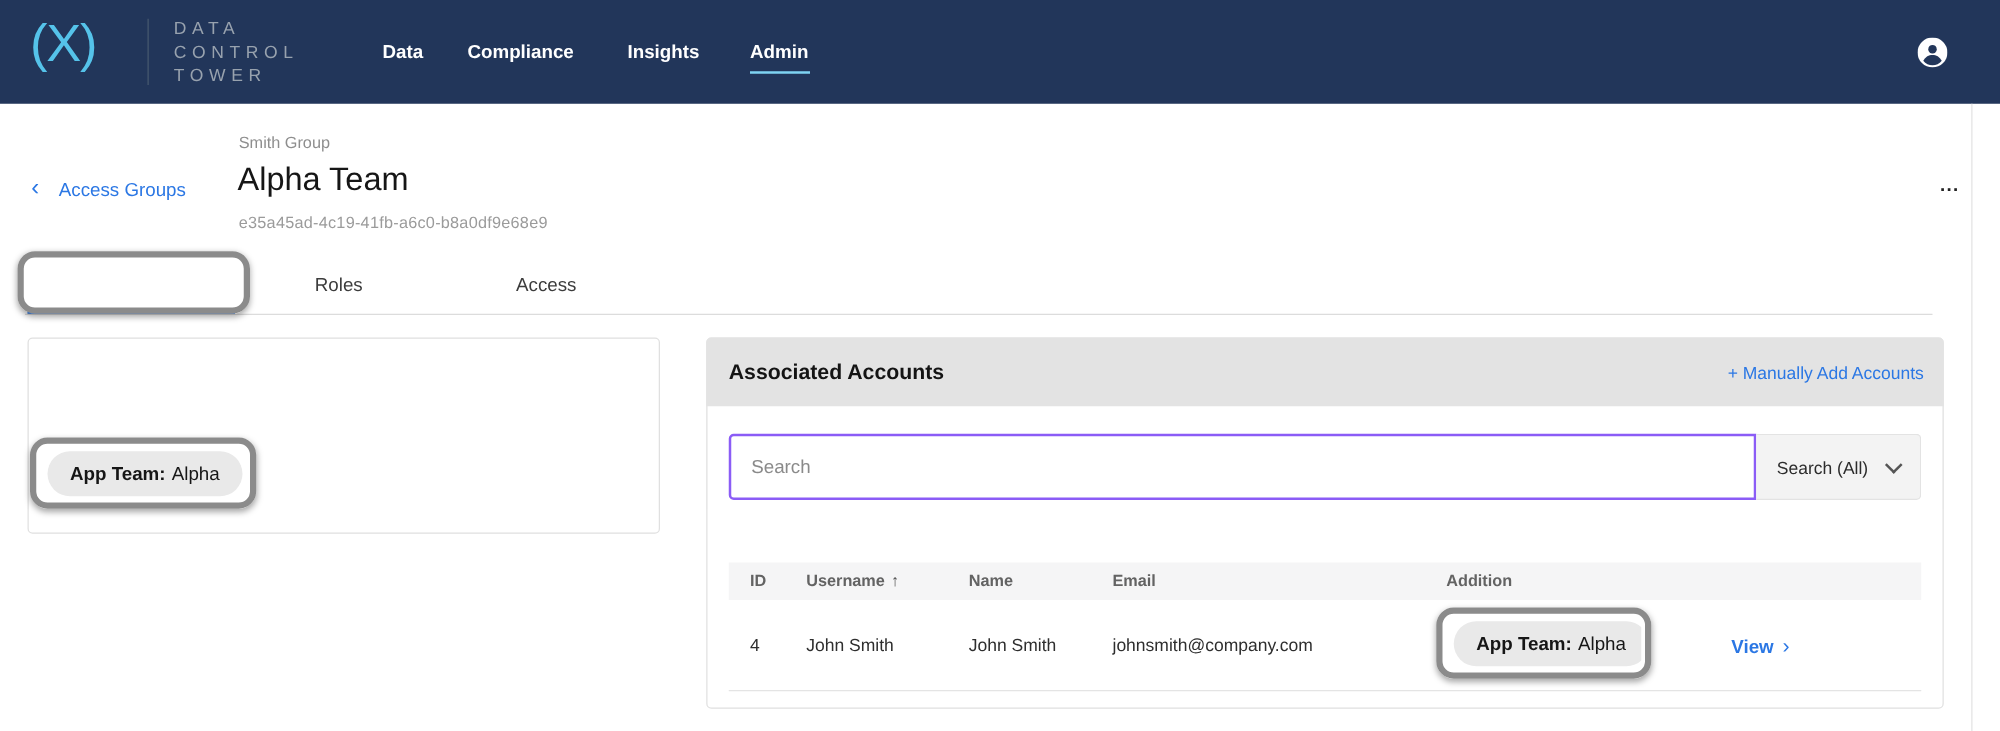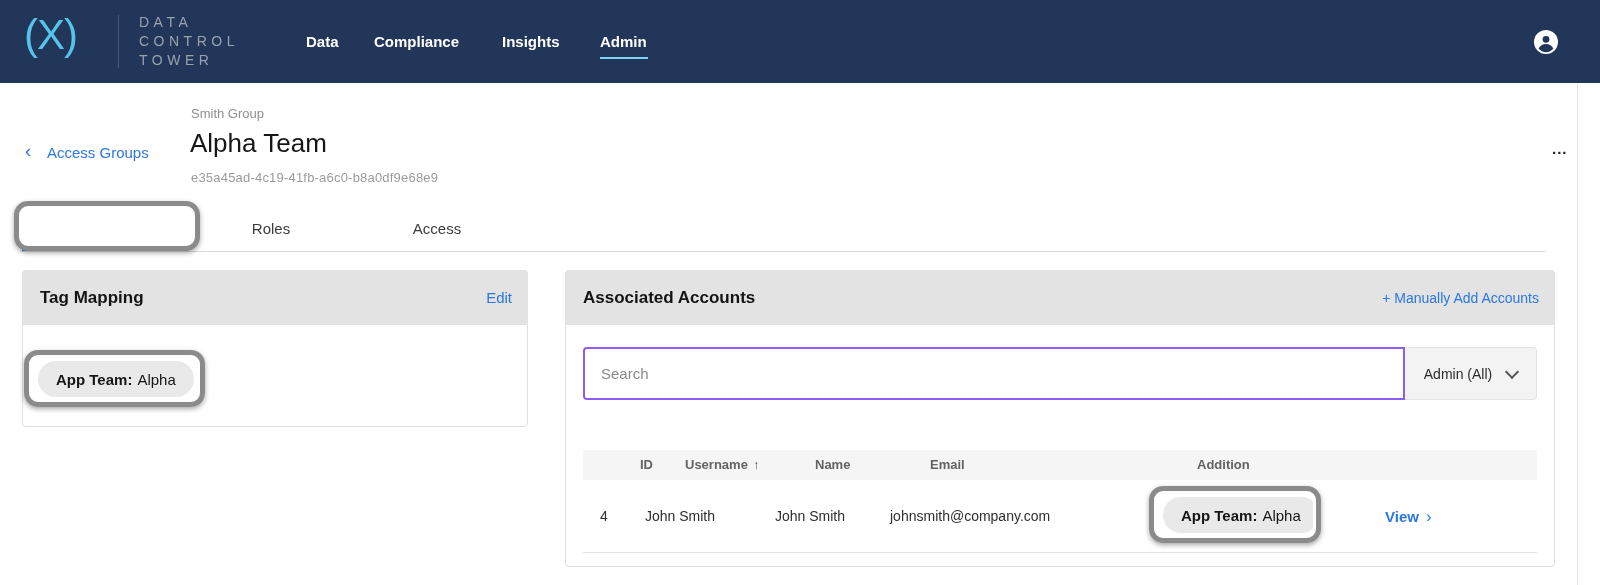--- a/index.html
+++ b/index.html
@@ -67,21 +67,21 @@
        padding:0 0 0 16px;font-size:15px;color:#333;font-family:"Liberation Sans",sans-serif;box-sizing:border-box;}
   .search-box input::placeholder{color:#8a8a8a;}
   .search-scope{position:absolute;left:1405px;top:347px;width:132px;height:53px;box-sizing:border-box;
        background:#f3f3f3;border:1px solid #e3e3e3;border-left:none;border-radius:0 4px 4px 0;
        display:flex;align-items:center;justify-content:center;gap:15px;font-size:14px;color:#2c2c2c;}
   .chev-down{width:8px;height:8px;border-right:2px solid #555;border-bottom:2px solid #555;
        transform:rotate(45deg);margin-top:-4px;}
 
   
   .thead-bg{position:absolute;left:583px;top:450px;width:954px;height:30px;background:#f5f5f6;}
-  .th{position:absolute;top:450px;height:30px;line-height:30px;font-size:13px;color:#636363;font-weight:700;margin-left:40px;}
+  .th{position:absolute;top:450px;height:30px;line-height:30px;font-size:13px;color:#636363;font-weight:700;}
   .th-id{left:600px;} .th-username{left:645px;} .th-name{left:775px;} .th-email{left:890px;} .th-addition{left:1157px;}
   .sort-arrow{font-weight:400;color:#555;margin-left:5px;font-size:13px;}
   .td{position:absolute;top:480px;height:73px;line-height:73px;font-size:14px;color:#2e2e2e;}
   .td-id{left:600px;} .td-username{left:645px;} .td-name{left:775px;} .td-email{left:890px;}
   .row-border{position:absolute;left:583px;top:552px;width:954px;height:1px;background:#e4e4e4;}
   .view-link{position:absolute;left:1385px;top:480px;height:73px;line-height:73px;color:#2b77e4;
        font-size:15px;font-weight:700;}
   .view-link .chev{margin-left:7px;font-weight:400;font-size:17px;}
 
   .right-edge-line{position:absolute;left:1577px;top:83px;width:1px;height:502px;background:#e4e4e4;}
@@ -119,40 +119,36 @@
   <div class="page-title" data-interactable="false">Alpha Team</div>
   <div class="page-uuid" data-interactable="false">e35a45ad-4c19-41fb-a6c0-b8a0df9e68e9</div>
   <div class="overflow-menu" data-interactable="true">...</div>
 
   <div class="tab tab-roles" data-interactable="true">Roles</div>
   <div class="tab tab-access" data-interactable="true">Access</div>
   <div class="tab-active-underline" data-interactable="false"></div>
   <div class="tabs-divider" data-interactable="false"></div>
 
   <div class="panel panel-left" data-interactable="false"></div>
-  <div class="panel-header ph-left" data-interactable="false">
-    <span class="panel-title" data-interactable="false">Tag Mapping</span>
-    <span class="edit-link" data-interactable="true">Edit</span>
-  </div>
   <div class="chip chip-tagmap" data-interactable="true">
     <span class="chip-key" data-interactable="false">App Team:</span>
     <span class="chip-val" data-interactable="false">Alpha</span>
   </div>
 
   <div class="panel panel-right" data-interactable="false"></div>
   <div class="panel-header ph-right" data-interactable="false">
     <span class="panel-title" data-interactable="false">Associated Accounts</span>
     <span class="add-link" data-interactable="true">+ Manually Add Accounts</span>
   </div>
 
   <div class="search-box" data-interactable="false">
     <input type="text" data-interactable="true" placeholder="Search" style="">
   </div>
   <div class="search-scope" data-interactable="true">
-    <span data-interactable="false">Admin (All)</span>
+    <span data-interactable="false">Search (All)</span>
     <span class="chev-down" data-interactable="false"></span>
   </div>
 
   <div class="thead-bg" data-interactable="false"></div>
   <div class="th th-id" data-interactable="true">ID</div>
   <div class="th th-username" data-interactable="true">
     <span data-interactable="false">Username</span><span class="sort-arrow" data-interactable="false">↑</span>
   </div>
   <div class="th th-name" data-interactable="true">Name</div>
   <div class="th th-email" data-interactable="true">Email</div>

